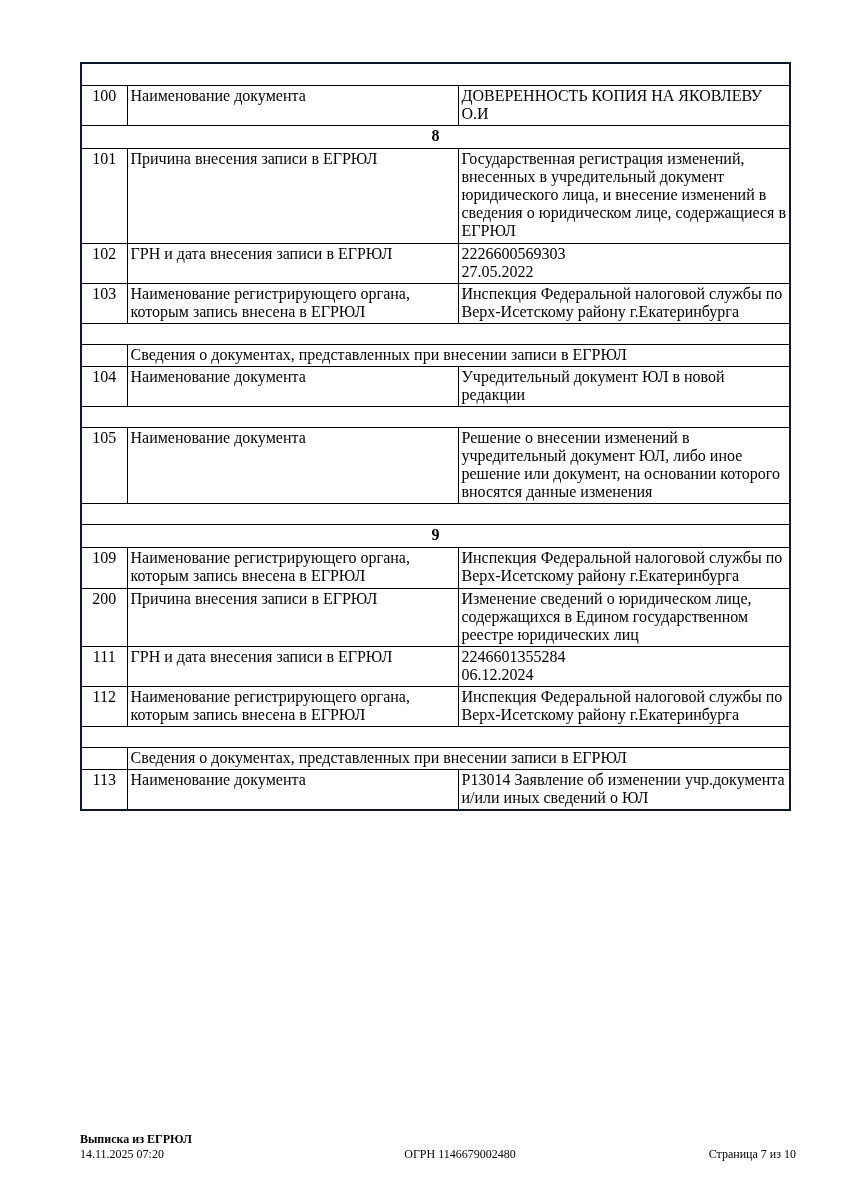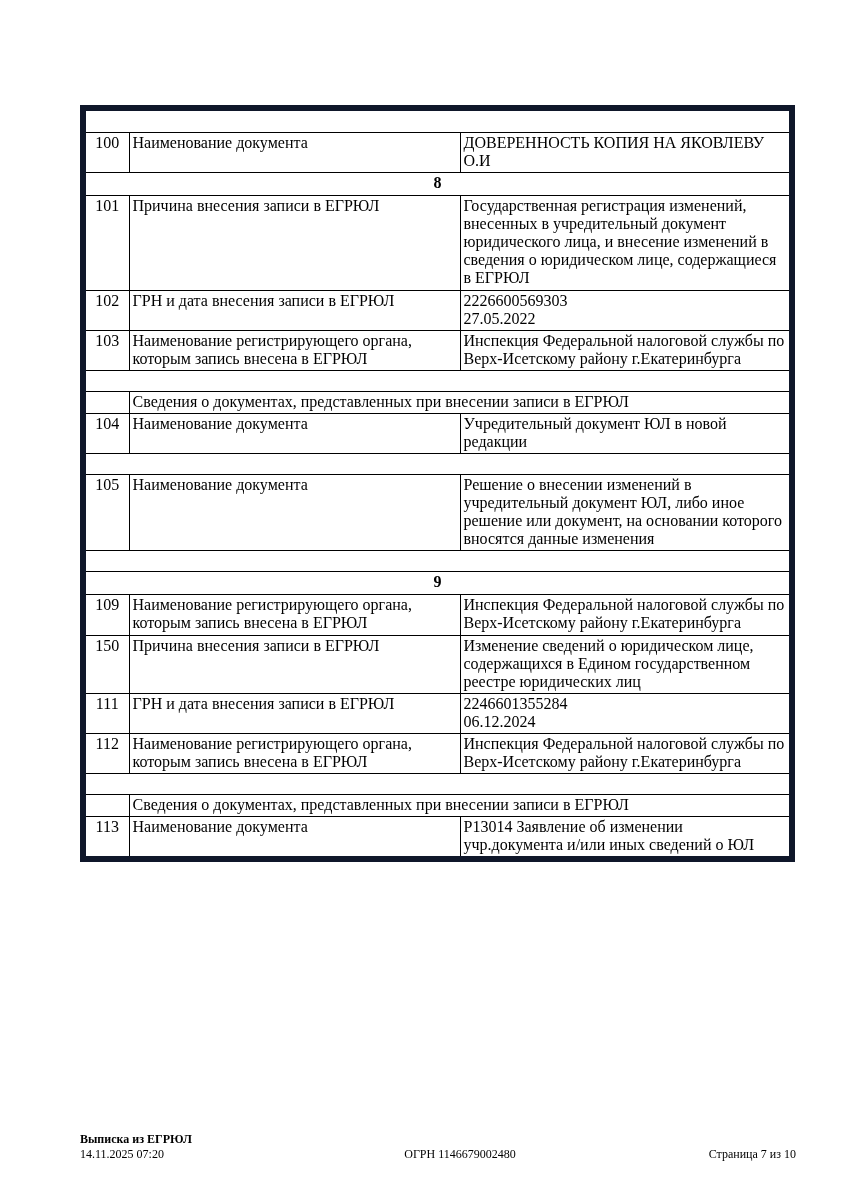--- a/index.html
+++ b/index.html
@@ -19,22 +19,21 @@
   .table-wrap {
     position: absolute;
     left: 80px;
     top: 62px;
     width: 709px;
   }
   table.doc-table {
     border-collapse: collapse;
     width: 100%;
     table-layout: fixed;
-    border: 6px solid #0f172a;
-    margin-top: 43px;
+    border: 2px solid #0f172a;
   }
   table.doc-table td {
     border: 1px solid #000;
     vertical-align: top;
     padding: 1px 3px 2px 3px;
     font-size: 16px;
     line-height: 1.13;
     overflow: hidden;
   }
   col.col-num   { width: 46px; }
@@ -158,21 +157,21 @@
 
 
       <tr class="r-item">
         <td class="c-num">109</td>
         <td class="c-label">Наименование регистрирующего органа, которым запись внесена в ЕГРЮЛ</td>
         <td class="c-value">Инспекция Федеральной налоговой службы по Верх-Исетскому району г.Екатеринбурга</td>
       </tr>
 
 
       <tr class="r-item">
-        <td class="c-num">150</td>
+        <td class="c-num">200</td>
         <td class="c-label">Причина внесения записи в ЕГРЮЛ</td>
         <td class="c-value">Изменение сведений о юридическом лице, содержащихся в Едином государственном реестре юридических лиц</td>
       </tr>
 
       <tr class="r-item">
         <td class="c-num">111</td>
         <td class="c-label">ГРН и дата внесения записи в ЕГРЮЛ</td>
         <td class="c-value">2246601355284
 06.12.2024</td>
       </tr>

